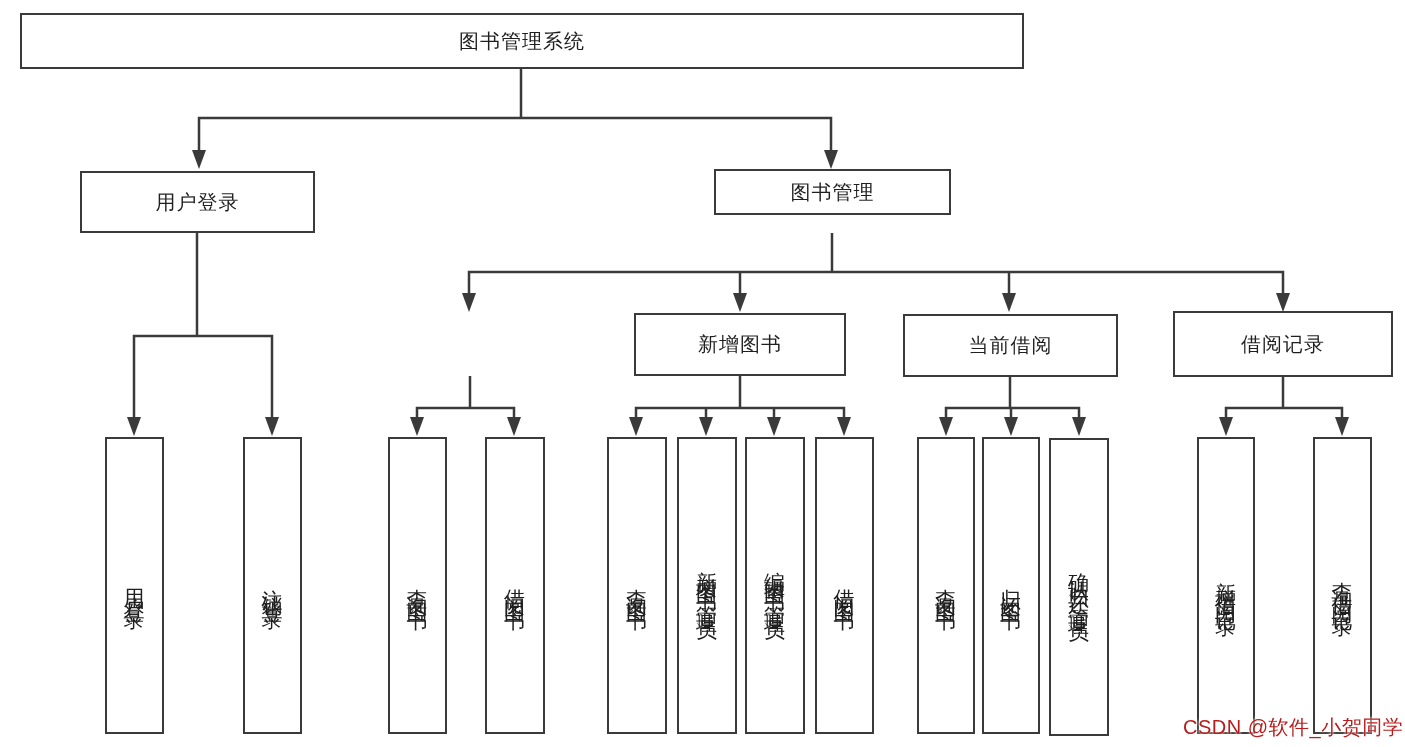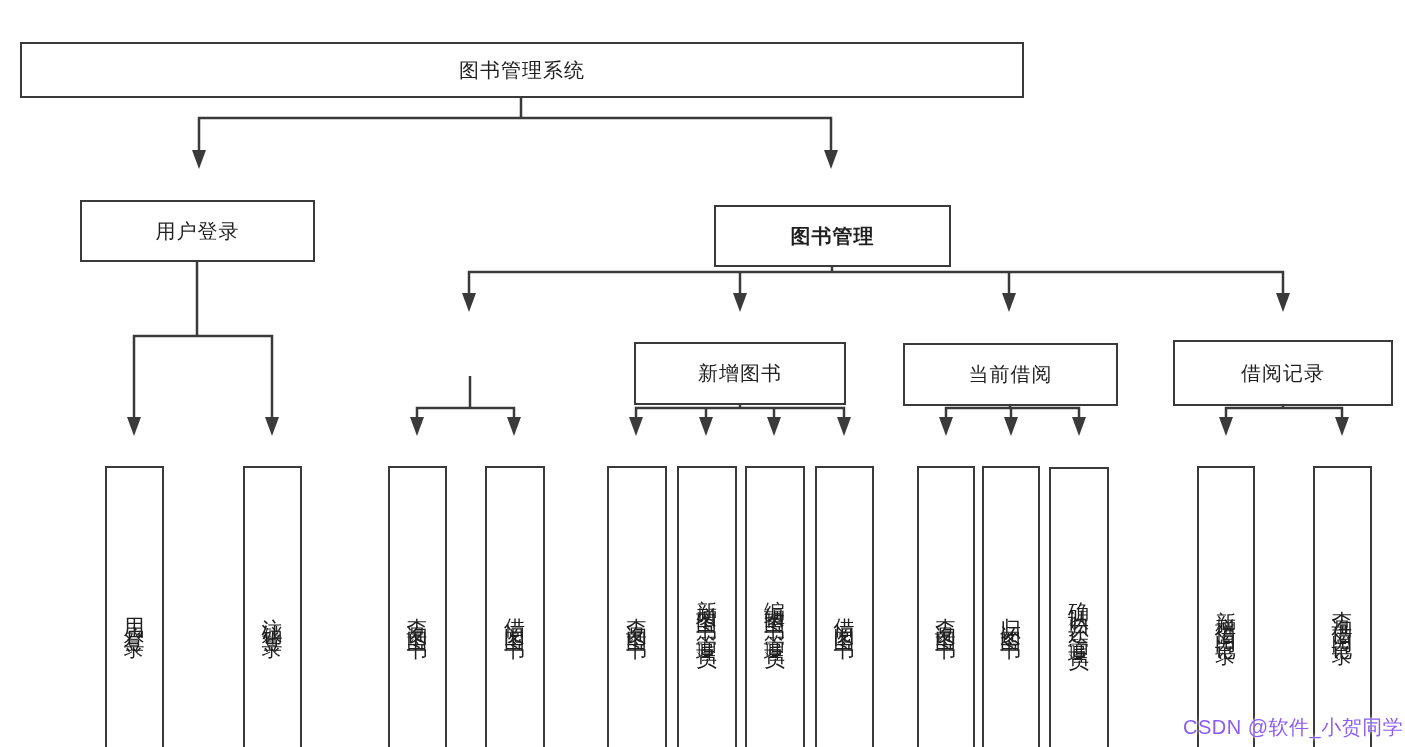--- a/index.html
+++ b/index.html
@@ -13,21 +13,20 @@
   }
   .node {
     position: absolute;
     box-sizing: border-box;
     border: 2px solid #3a3a3a;
     background: #ffffff;
     display: flex;
     align-items: center;
     justify-content: center;
     color: #1f1f1f;
-    margin-top: 29px;
   }
   .hnode { font-size: 20px; letter-spacing: 1px; white-space: nowrap; }
   .vnode span {
     writing-mode: vertical-rl;
     text-orientation: mixed;
     font-size: 21px;
     letter-spacing: 7px;
     color: #1f1f1f;
     line-height: 1;
   }
@@ -41,21 +40,21 @@
     stroke: #3a3a3a;
     stroke-width: 2.5;
     fill: none;
   }
   #connectors path.arrow { fill: #3a3a3a; stroke: none; }
   .watermark {
     position: absolute;
     left: 1183px;
     top: 714px;
     font-size: 20px;
-    color: #8b5cf6;
+    color: #b91c1c;
     white-space: nowrap;
     text-shadow: 0 0 2px #ffffff, 0 0 4px #ffffff;
     letter-spacing: 0.5px;
   }
 </style>
 </head>
 <body>
 
 <div id="canvas">
 
@@ -110,21 +109,21 @@
       <line x1="1283" y1="377" x2="1283" y2="408"></line>
       <polyline points="1226,419 1226,408 1342,408 1342,419"></polyline>
       <path class="arrow" d="M1219,417 L1233,417 L1226,436 Z"></path>
       <path class="arrow" d="M1335,417 L1349,417 L1342,436 Z"></path>
     </g>
   </svg>
 
   <div class="node hnode" style="left:20px; top:13px; width:1004px; height:56px;">图书管理系统</div>
 
   <div class="node hnode" style="left:80px; top:171px; width:235px; height:62px;">用户登录</div>
-  <div class="node hnode" style="left:714px; top:176px; width:237px; height:62px;font-weight:bold;">图书管理</div>
+  <div class="node hnode" style="left:714px; top:169px; width:237px; height:46px;">图书管理</div>
 
   <div class="node hnode" style="left:634px; top:313px; width:212px; height:63px;">新增图书</div>
   <div class="node hnode" style="left:1173px; top:311px; width:220px; height:66px;">借阅记录</div>
   <div class="node hnode" style="left:903px; top:314px; width:215px; height:63px;">当前借阅</div>
 
   <div class="node vnode" style="left:105px; top:437px; width:59px; height:297px;">
     <span>用户登录</span>
   </div>
   <div class="node vnode" style="left:243px; top:437px; width:59px; height:297px;">
     <span>注销登录</span>

